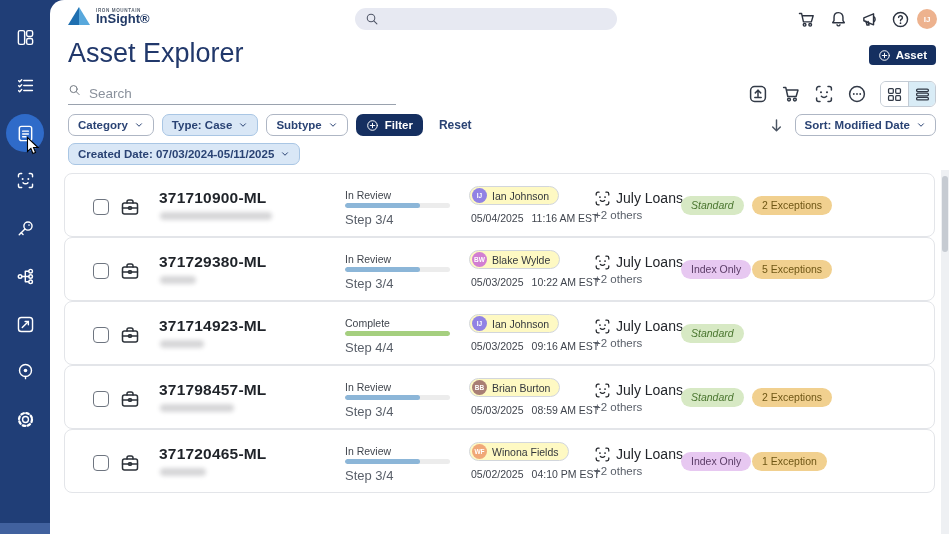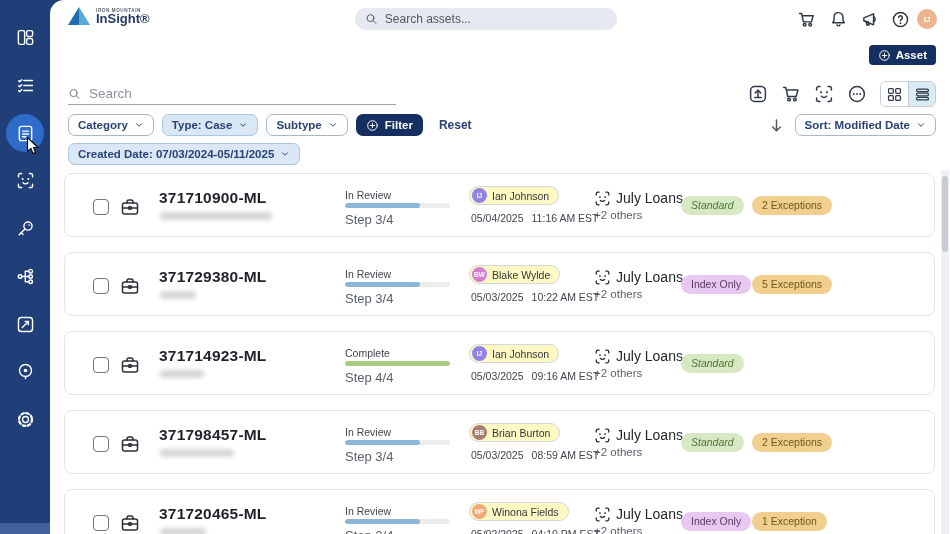--- a/index.html
+++ b/index.html
@@ -34,37 +34,37 @@
 
   
   .tools { position:absolute; right:14px; top:81px; display:flex; align-items:center; gap:13px; color:#323a47; }
   .tool-ic { width:20px; height:20px; }
   .toggle { display:flex; border:1px solid #c3cbd4; border-radius:6px; overflow:hidden; height:26px; }
   .toggle .seg { width:27px; display:flex; align-items:center; justify-content:center; background:#fff; }
   .toggle .seg.sel { background:#d9ecf6; }
   .toggle .seg + .seg { border-left:1px solid #c3cbd4; }
 
   
-  .lsearch { position:absolute; left:18px; top:83px; width:328px; height:22px; border-bottom:1px solid #9aa2ae; display:flex; align-items:center; gap:8px; color:#70777f; }
+  .lsearch { position:absolute; left:18px; top:83px; width:328px; height:22px; border-bottom:1px solid #9aa2ae; display:flex; gap:8px; color:#70777f; }
   .lsearch input { border:0; outline:none; font-size:13.5px; color:#555; width:100%; font-family:inherit; background:transparent; }
   .lsearch input::placeholder { color:#8a919c; }
 
   
   .chips1 { position:absolute; left:18px; top:114px; display:flex; align-items:center; gap:8px; }
   .chips2 { position:absolute; left:18px; top:143px; display:flex; }
   .chip { height:22px; padding:0 9px; border-radius:7px; border:1px solid #aeb6c4; background:#fff; display:flex; align-items:center; gap:6px; font-size:11.5px; font-weight:700; color:#2a4374; }
   .chip.blue { background:#d9e7f6; border-color:#a9c6e4; }
   .chip .chev { width:10px; height:10px; }
   .filter-btn { height:22px; padding:10px 10px; border:0; border-radius:7px; background:#152f60; color:#fff; display:flex; align-items:center; gap:6px; font-size:11.5px; font-weight:700; font-family:inherit; }
   .reset { margin-left:8px; font-size:12px; font-weight:700; color:#2a4374; background:none; border:0; font-family:inherit; }
   .sortbar { position:absolute; right:14px; top:114px; display:flex; align-items:center; gap:10px; color:#4b5563;text-align:center; }
 
   
   .rows { position:absolute; left:14px; top:173px; width:871px; }
-  .row { position:relative; height:64px; background:#fff; border:1px solid #e3e5e9; border-radius:8px; margin-bottom:15px; }
+  .row { position:relative; height:64px; background:#fff; border:1px solid #e3e5e9; border-radius:8px; }
   .cb { position:absolute; left:28px; top:25px; width:16px; height:16px; border:1.6px solid #6e7580; border-radius:4px; background:#fff; }
   .case-ic { position:absolute; left:55px; top:23px; width:20px; height:20px; color:#2b3138; }
   .rid { position:absolute; left:94px; top:15px; font-size:15.5px; font-weight:700; color:#1f2329; letter-spacing:.2px; }
   .blurbar { position:absolute; left:95px; top:38px; height:8px; border-radius:4px; background:#d6d6d8; filter:blur(2px); }
   .stat-label { position:absolute; left:280px; top:15px; font-size:10.5px; color:#41464e; }
   .ptrack { position:absolute; left:280px; top:29px; width:105px; height:5px; border-radius:3px; background:#ececec; overflow:hidden; }
   .pfill { height:100%; border-radius:3px; }
   .pfill.blue { background:#8cb6d8; } .pfill.green { background:#a5cf7f; }
   .step { position:absolute; left:280px; top:38px; font-size:13px; color:#595f69; }
   .ppill { position:absolute; left:404px; top:12px; height:19px; border:1px solid #d2d6dc; border-radius:10px; background:#fef9c3; display:flex; align-items:center; gap:5px; padding:0 9px 0 2px; }
@@ -273,37 +273,37 @@
     <div class="logo-text">
       <div class="small">IRON MOUNTAIN</div>
       <div class="name"><span>InSight®</span></div>
     </div>
   </div>
 
   <div class="gsearch">
     <svg class="ic" width="14" height="14">
         <use href="#i-search"></use>
       </svg>
-    <input type="text" placeholder="Search assets..." style="">
   </div>
 
   <svg class="ic top-ic" style="right:134px">
       <use href="#i-cart"></use>
     </svg>
   <svg class="ic top-ic" style="right:102px">
       <use href="#i-bell"></use>
     </svg>
   <svg class="ic top-ic" style="right:70px">
       <use href="#i-megaphone"></use>
     </svg>
   <svg class="ic top-ic" style="right:40px">
       <use href="#i-help"></use>
     </svg>
   <div class="avatar-top">IJ</div>
 
+  <h1 class="page-title">Asset Explorer</h1>
   <button class="asset-btn">
     <svg class="ic" width="13" height="13">
         <use href="#i-plus-circle"></use>
       </svg>
     <span>Asset</span>
   </button>
 
   <div class="tools">
     <svg class="ic tool-ic">
         <use href="#i-upload"></use>

